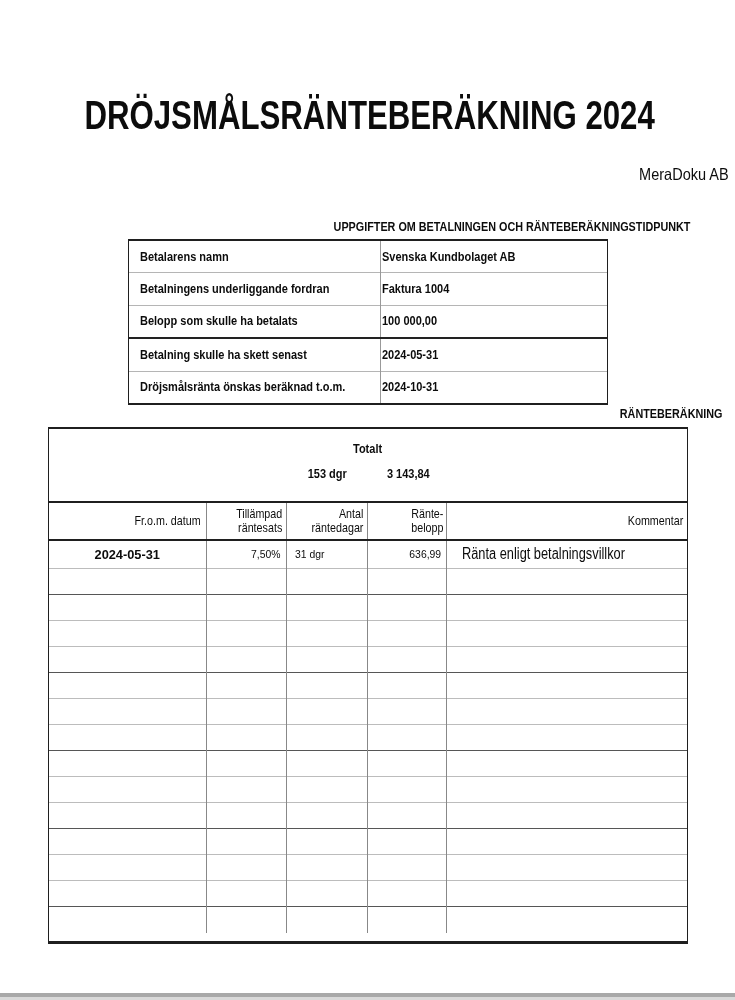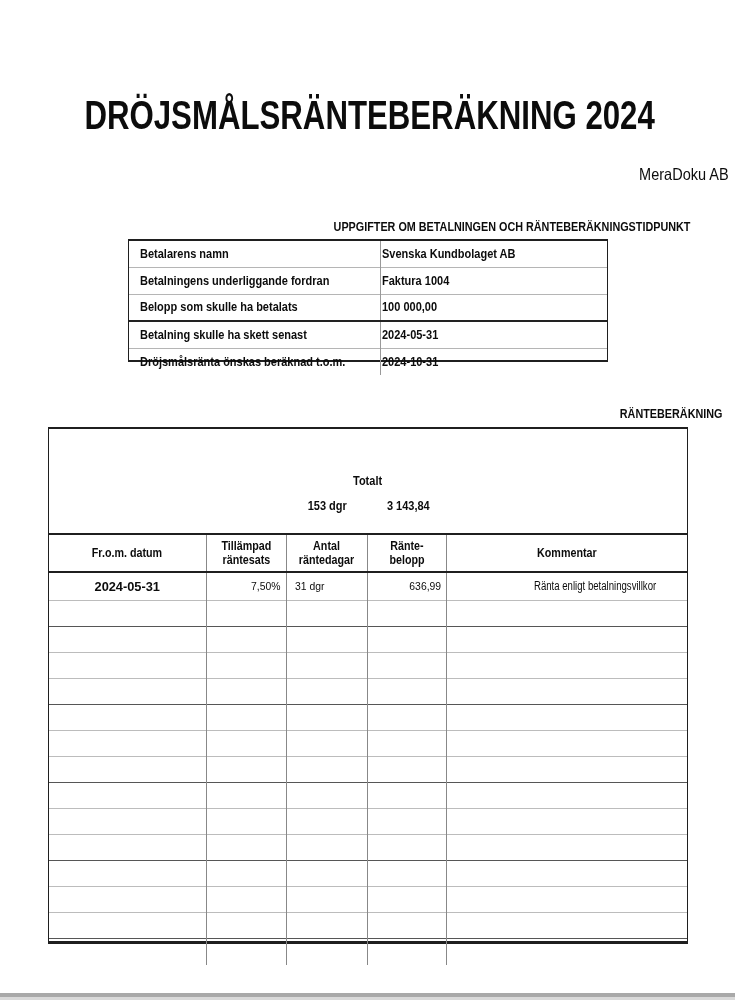--- a/index.html
+++ b/index.html
@@ -20,65 +20,65 @@
 
   .doc-title{top:95px;font-size:40px;line-height:40px;font-weight:bold;letter-spacing:0;}
   .company{top:166px;font-size:16.5px;line-height:17px;font-weight:normal;}
   .sec1-head{top:220px;font-size:13.5px;line-height:14px;font-weight:bold;}
   .sec1-head .sxc{transform:scaleX(0.80);}
   .sec2-head{top:407px;font-size:13.5px;line-height:14px;font-weight:bold;}
   .sec2-head .sxc{transform:scaleX(0.80);}
 
   
   .pay-wrap{
-    left:128px;top:239px;width:480px;height:123px;box-sizing:border-box;
+    left:128px;top:239px;width:480px;height:166px;box-sizing:border-box;
     border:2px solid #1f1f1f;border-left-width:1px;border-right-width:1px;
   }
   .pay-table{width:100%;height:100%;border-collapse:collapse;table-layout:fixed;}
   .pay-table td{height:25.8px;vertical-align:middle;font-size:12.5px;font-weight:bold;padding:0;}
   .pay-table td.lbl{width:240px;padding-left:11px;border-right:1px solid #999;}
   .pay-table td.val{padding-left:1px;}
   .pay-table tr + tr td{border-top:1px solid #b5b5b5;}
   .pay-table tr:nth-child(4) td{border-top:2px solid #222;}
 
   
   .calc-wrap{
     left:48px;top:427px;width:640px;height:517px;box-sizing:border-box;
     border:2px solid #1f1f1f;border-left-width:1.5px;border-right-width:1.5px;border-bottom-width:3px;
     background:#fff;
   }
-  .totals{position:relative;height:72px;font-weight:bold;font-size:12.5px;margin-top:32px;}
+  .totals{position:relative;height:72px;font-weight:bold;font-size:12.5px;}
   .tot-label{position:absolute;left:238px;top:13px;width:162px;text-align:center;}
   .tot-days{position:absolute;left:238px;top:38px;width:81px;text-align:center;}
   .tot-amount{position:absolute;left:319px;top:38px;width:80px;text-align:center;}
 
   .calc-table{width:100%;border-collapse:collapse;table-layout:fixed;}
   .calc-table col.c1{width:157px;}
   .calc-table col.c2{width:80px;}
   .calc-table col.c3{width:81px;}
   .calc-table col.c4{width:79px;}
   .calc-table th{
-    height:36px;vertical-align:middle;text-align:center;padding:0;
-    font-size:12.2px;line-height:14px;font-weight:bold;
+    height:36px;vertical-align:middle;text-align:right;padding:0;
+    font-size:12.2px;line-height:14px;font-weight:normal;
     border-top:2px solid #1f1f1f;border-bottom:2px solid #1f1f1f;
   }
   .calc-table th:not(:last-child){border-right:1px solid #888;}
   .calc-table td{padding:0;vertical-align:middle;font-size:11.8px;}
   .calc-table td:not(:last-child){border-right:1px solid #888;}
   .calc-table tbody tr{height:26.07px;}
   .calc-table tbody tr.data-row{height:28px;}
   .calc-table tbody tr td{border-top:1px solid #bcbcbc;}
   .calc-table tbody tr:first-child td{border-top:none;}
   .calc-table tbody tr:nth-child(3n) td{border-top:1px solid #565656;}
   .th-span{white-space:pre-line;display:inline-block;transform:scaleX(0.88);transform-origin:50% 50%;}
   td.cell-date{text-align:center;font-weight:bold;font-size:12.8px;}
   td.cell-rate{text-align:right;padding-right:5px;}
   td.cell-days{text-align:left;padding-left:8px;}
   td.cell-amount{text-align:right;padding-right:4px;}
-  td.cell-comment{text-align:right;padding-left:15px;font-size:12px;}
+  td.cell-comment{text-align:left;padding-left:15px;font-size:16px;}
 
   
   .page-edge-line{left:0;top:993px;width:735px;height:3.5px;background:#a9a9a9;}
   .page-edge-shade{left:0;top:996.5px;width:735px;height:3.5px;background:#d9d9d9;}
 </style>
 </head>
 <body>
 
 <div class="abs center doc-title">
   <span class="sx78">DRÖJSMÅLSRÄNTEBERÄKNING 2024</span>

